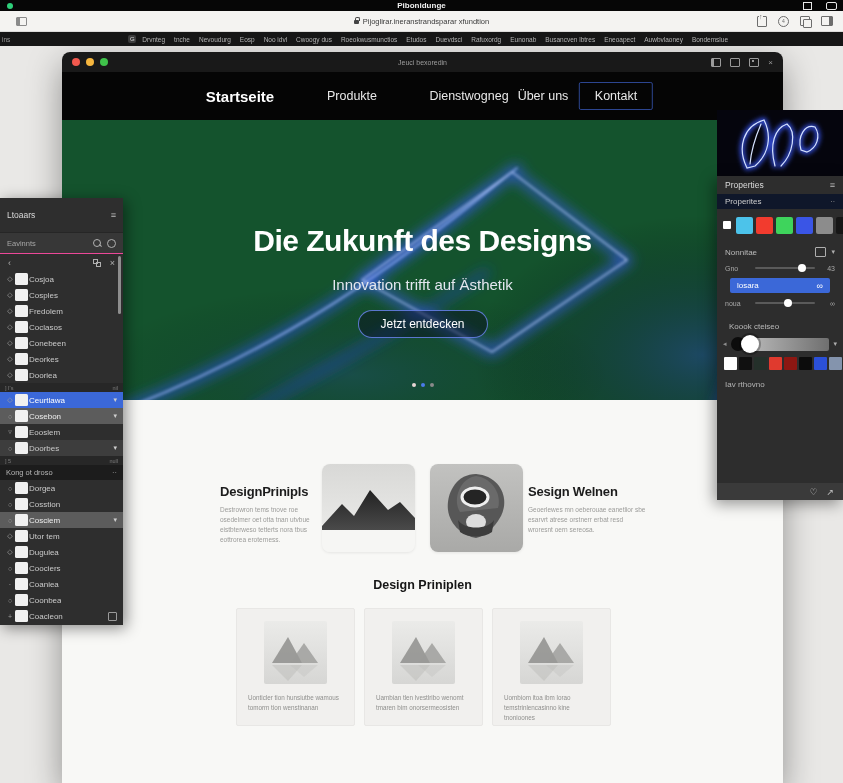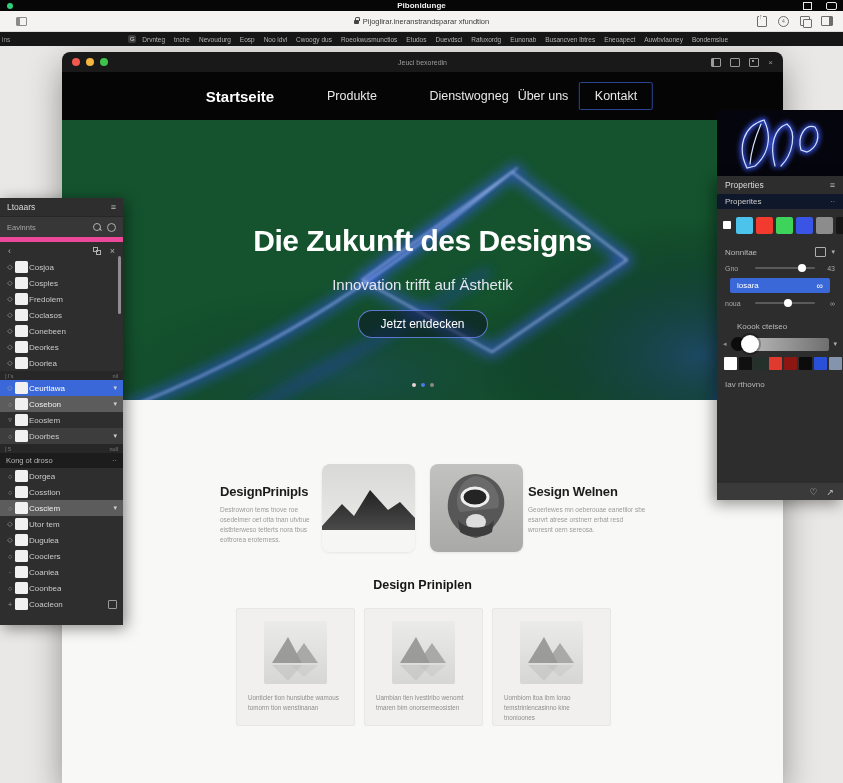--- a/index.html
+++ b/index.html
@@ -91,24 +91,24 @@
   .pcard.c1{left:174px;} .pcard.c2{left:302px;} .pcard.c3{left:430px;}
   .pcard-img{position:absolute;left:27px;top:12px;width:63px;height:63px;border-radius:2px;overflow:hidden;}
   .pcard-text{position:absolute;left:11px;right:9px;top:84px;font-size:6.3px;color:#8f8f8d;line-height:1.6;}
 
   
   .art{position:absolute;left:717px;top:110px;width:126px;height:66px;background:#05050d;z-index:20;overflow:hidden;}
 
   
   .layers{position:absolute;left:0;top:198px;width:123px;height:427px;background:#2e2e2e;z-index:30;
           box-shadow:3px 3px 14px rgba(0,0,0,.45);display:flex;flex-direction:column;}
-  .lp-header{height:18px;display:flex;align-items:center;padding:0 7px;color:#d9d9d9;font-size:8.5px;flex:none;}
+  .lp-header{height:18px;display:flex;align-items:center;padding:8px 7px;color:#d9d9d9;font-size:8.5px;flex:none;}
   .lp-burger{margin-left:auto;color:#bdbdbd;font-size:9px;}
   .lp-search{height:20px;background:#373737;display:flex;align-items:center;padding:0 7px;flex:none;
-             border-top:1px solid #262626;border-bottom:5px solid #ec4899;}
+             border-top:1px solid #262626;border-bottom:1px solid #ec4899;}
   .lp-search-text{color:#a6a6a6;font-size:7.5px;}
   .lp-search-icons{margin-left:auto;display:flex;gap:6px;align-items:center;}
   .mag{width:6px;height:6px;border:1px solid #b0b0b0;border-radius:50%;position:relative;}
   .mag::after{content:"";position:absolute;left:5px;top:5px;width:3px;height:1px;background:#b0b0b0;transform:rotate(45deg);}
   .circ{width:7px;height:7px;border:1px solid #b0b0b0;border-radius:50%;}
   .lp-tools{height:17px;display:flex;align-items:center;padding:0 8px;color:#b0b0b0;font-size:9px;flex:none;}
   .lp-grid{margin-left:auto;margin-right:10px;width:7px;height:7px;position:relative;}
   .lp-grid::before,.lp-grid::after{content:"";position:absolute;width:3px;height:3px;border:1px solid #b0b0b0;}
   .lp-grid::before{left:0;top:0;} .lp-grid::after{right:-1px;bottom:-1px;}
   .lp-x{font-size:9px;}
@@ -145,21 +145,21 @@
   .pp-libox{width:9px;height:8px;border:1px solid #aeaeae;border-radius:1px;}
   .pp-chev{font-size:7px;}
   .slider-row{height:16px;display:flex;align-items:center;padding:0 8px;flex:none;}
   .sl-label{width:24px;font-size:7px;color:#a8a8a8;flex:none;}
   .sl-track{flex:1;height:2px;background:#5a5a5a;border-radius:1px;position:relative;margin:0 6px;}
   .sl-knob{position:absolute;top:-3px;width:8px;height:8px;background:#fff;border-radius:50%;}
   .sl-val{width:14px;text-align:right;font-size:7px;color:#a8a8a8;flex:none;}
   .pp-bluerow{height:15px;background:#3b68d8;border-radius:2px;margin:2px 13px;display:flex;align-items:center;
               padding:0 7px;color:#fff;font-size:8px;flex:none;}
   .pp-bluerow .inf{margin-left:auto;font-size:9px;}
-  .pp-sec{height:14px;display:flex;align-items:center;padding:0 20px;color:#b9b9b9;font-size:8px;margin-top:8px;flex:none;}
+  .pp-sec{height:14px;display:flex;align-items:center;padding:0 12px;color:#b9b9b9;font-size:8px;margin-top:8px;flex:none;}
   .grad-row{height:22px;display:flex;align-items:center;padding:0 6px;gap:4px;flex:none;}
   .g-arrow{color:#8e8e8e;font-size:7px;}
   .g-black{width:14px;height:14px;background:#0c0c0c;border-radius:50%;flex:none;}
   .g-bar{flex:1;height:13px;background:linear-gradient(to right,#b9b9b9,#6f6f6f);border-radius:2px;position:relative;}
   .g-white{position:absolute;left:-8px;top:-3px;width:18px;height:18px;background:#fff;border-radius:50%;
            box-shadow:0 0 0 2px rgba(0,0,0,.25);}
   .g-chev{color:#aeaeae;font-size:7px;}
   .pp-swatches2{height:16px;display:flex;align-items:center;gap:2px;padding:0 7px;flex:none;}
   .pp-sw2{width:13px;height:13px;border-radius:1px;flex:none;}
   .pp-label3{height:14px;display:flex;align-items:center;padding:0 8px;color:#b4b4b4;font-size:8px;margin-top:6px;flex:none;}

